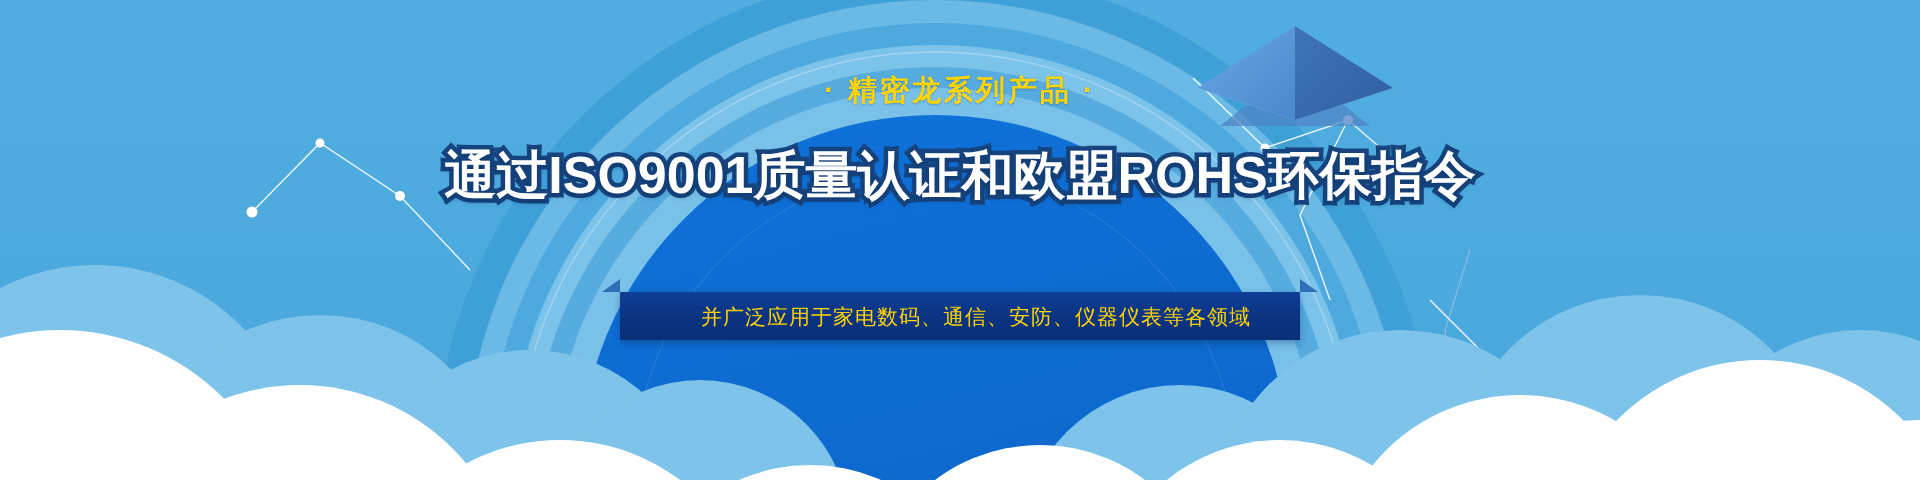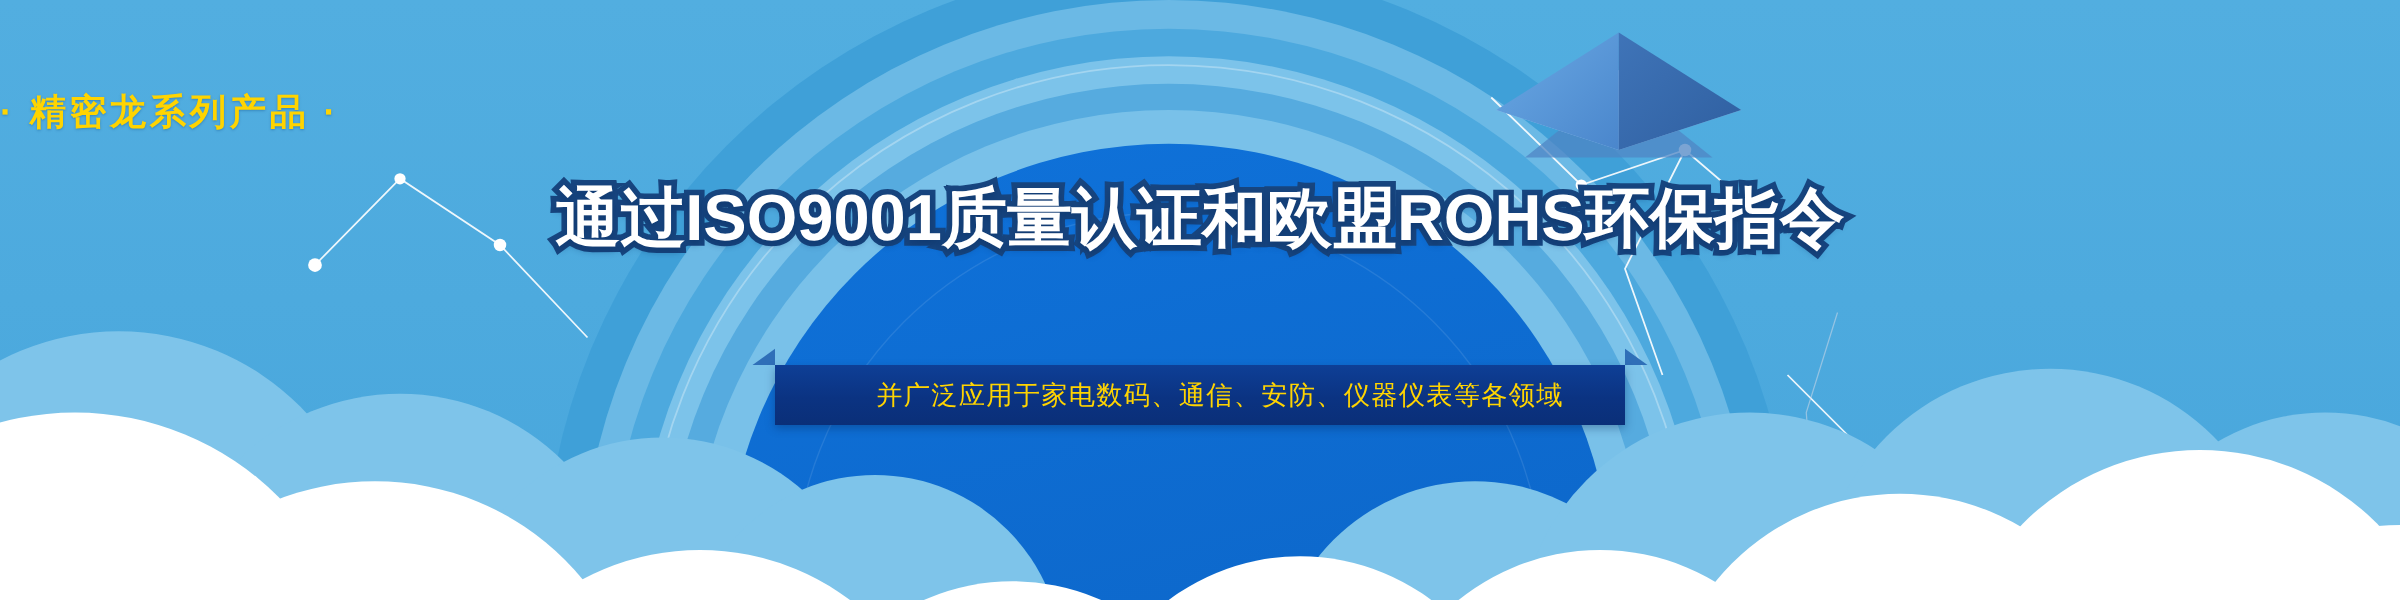--- a/index.html
+++ b/index.html
@@ -16,20 +16,21 @@
   svg.layer{display:block;}
 
   
   #textblock{
     position:absolute;left:0;top:0;width:1920px;height:480px;
     z-index:30;
     pointer-events:none;
   }
   #eyebrow{
     position:absolute;left:0;top:76px;width:1920px;
+    text-align:center;
     color:#ffd400;
     font-size:29px;
     font-weight:bold;
     letter-spacing:3px;
     line-height:1;
     white-space:nowrap;
     text-shadow:0 1px 2px rgba(6,60,120,.35);
   }
   #headline{
     position:absolute;left:0;top:146px;width:1920px;

